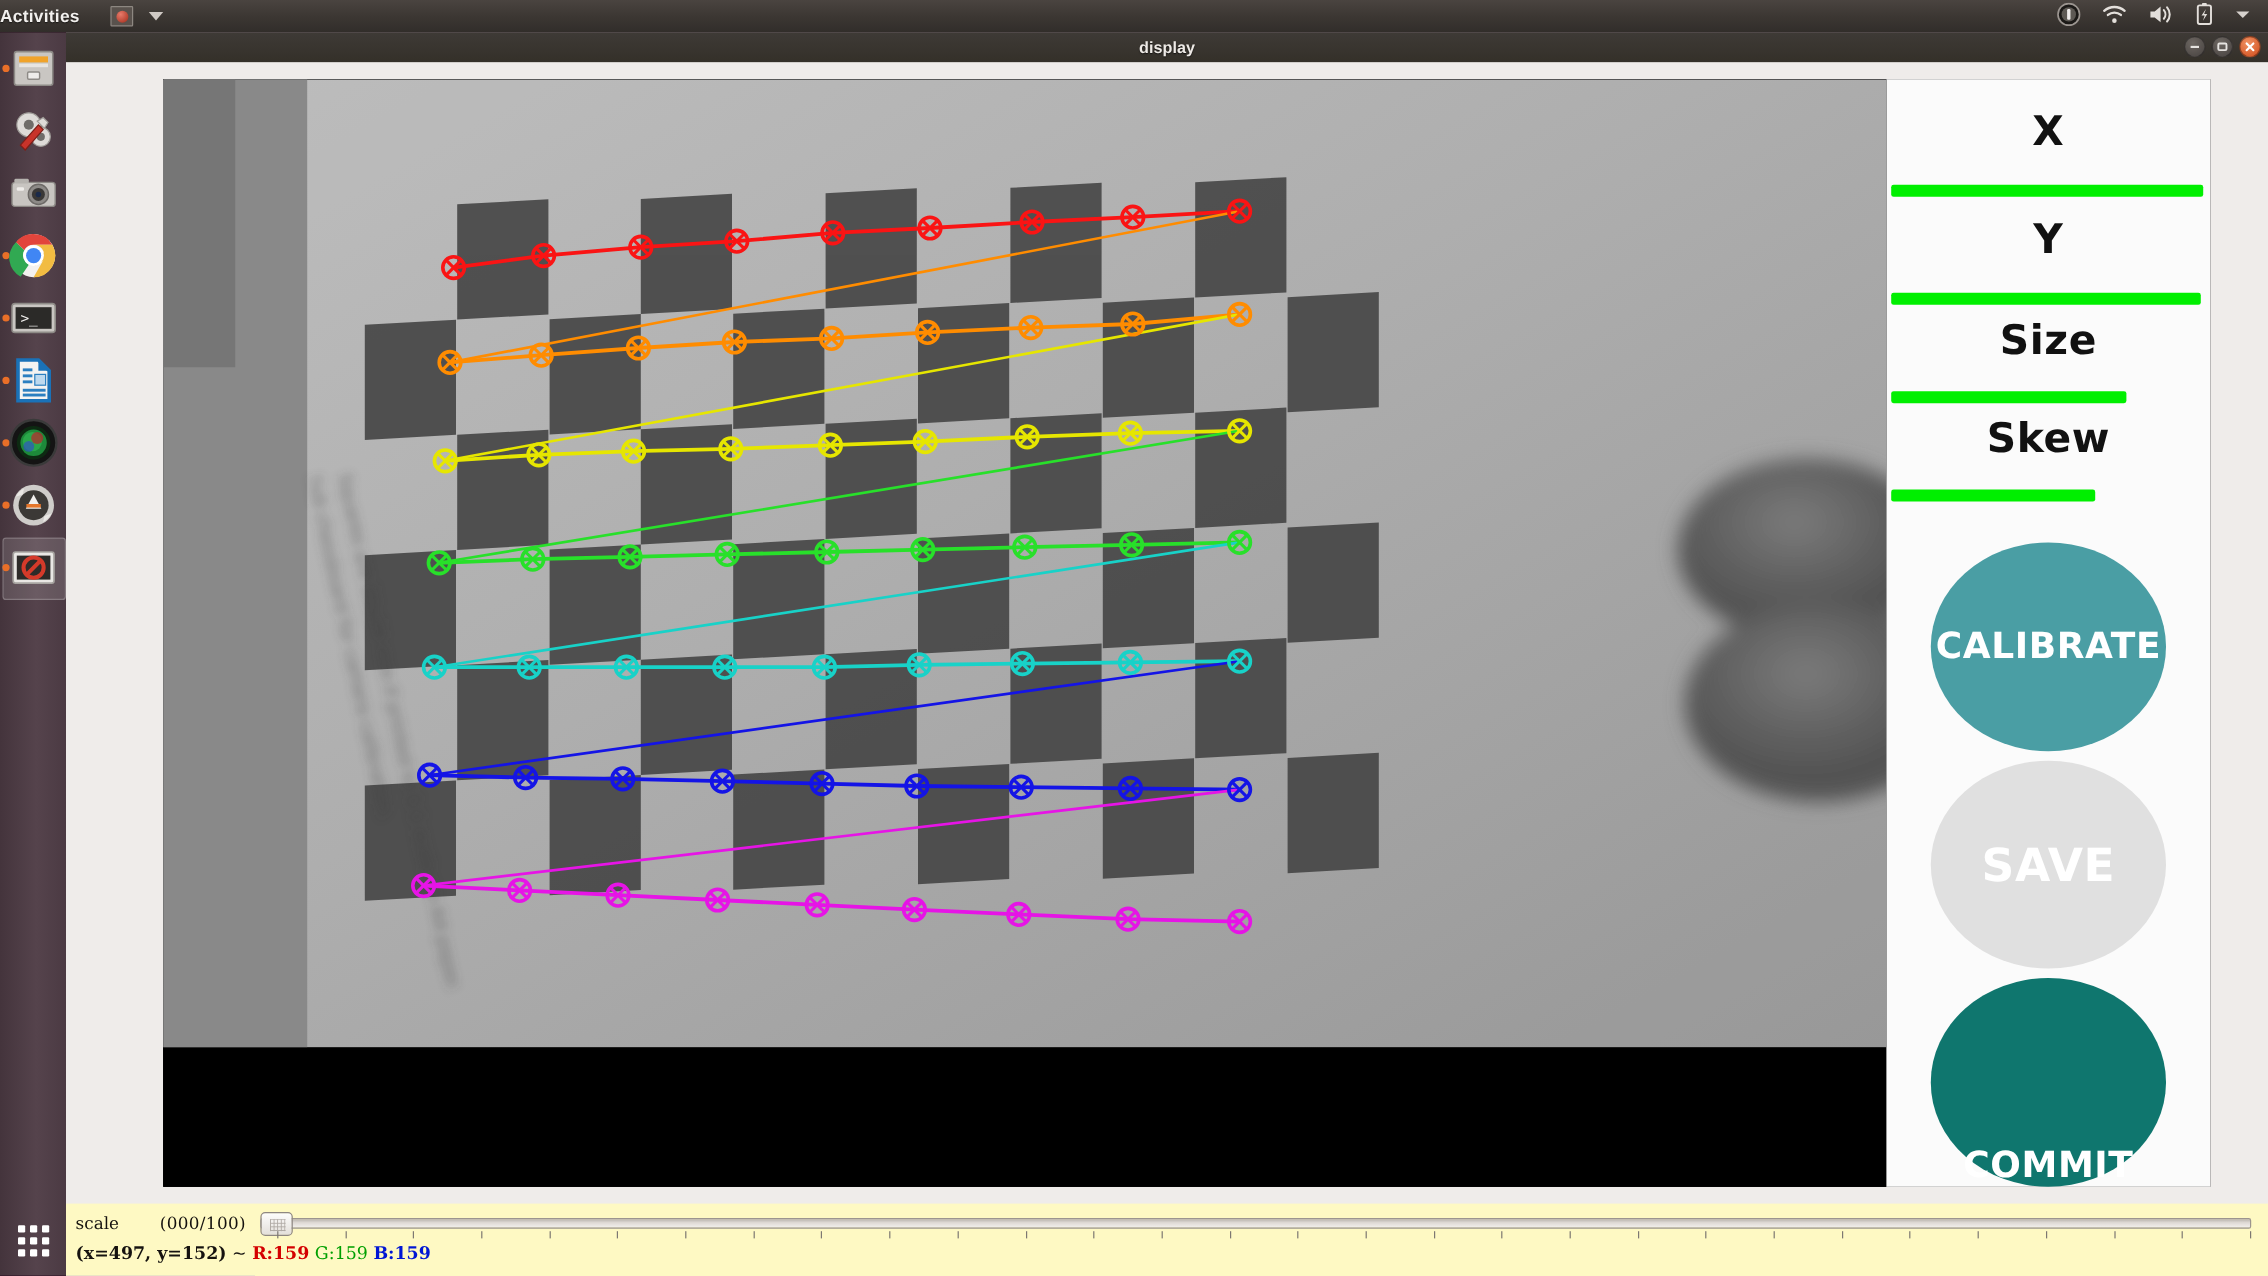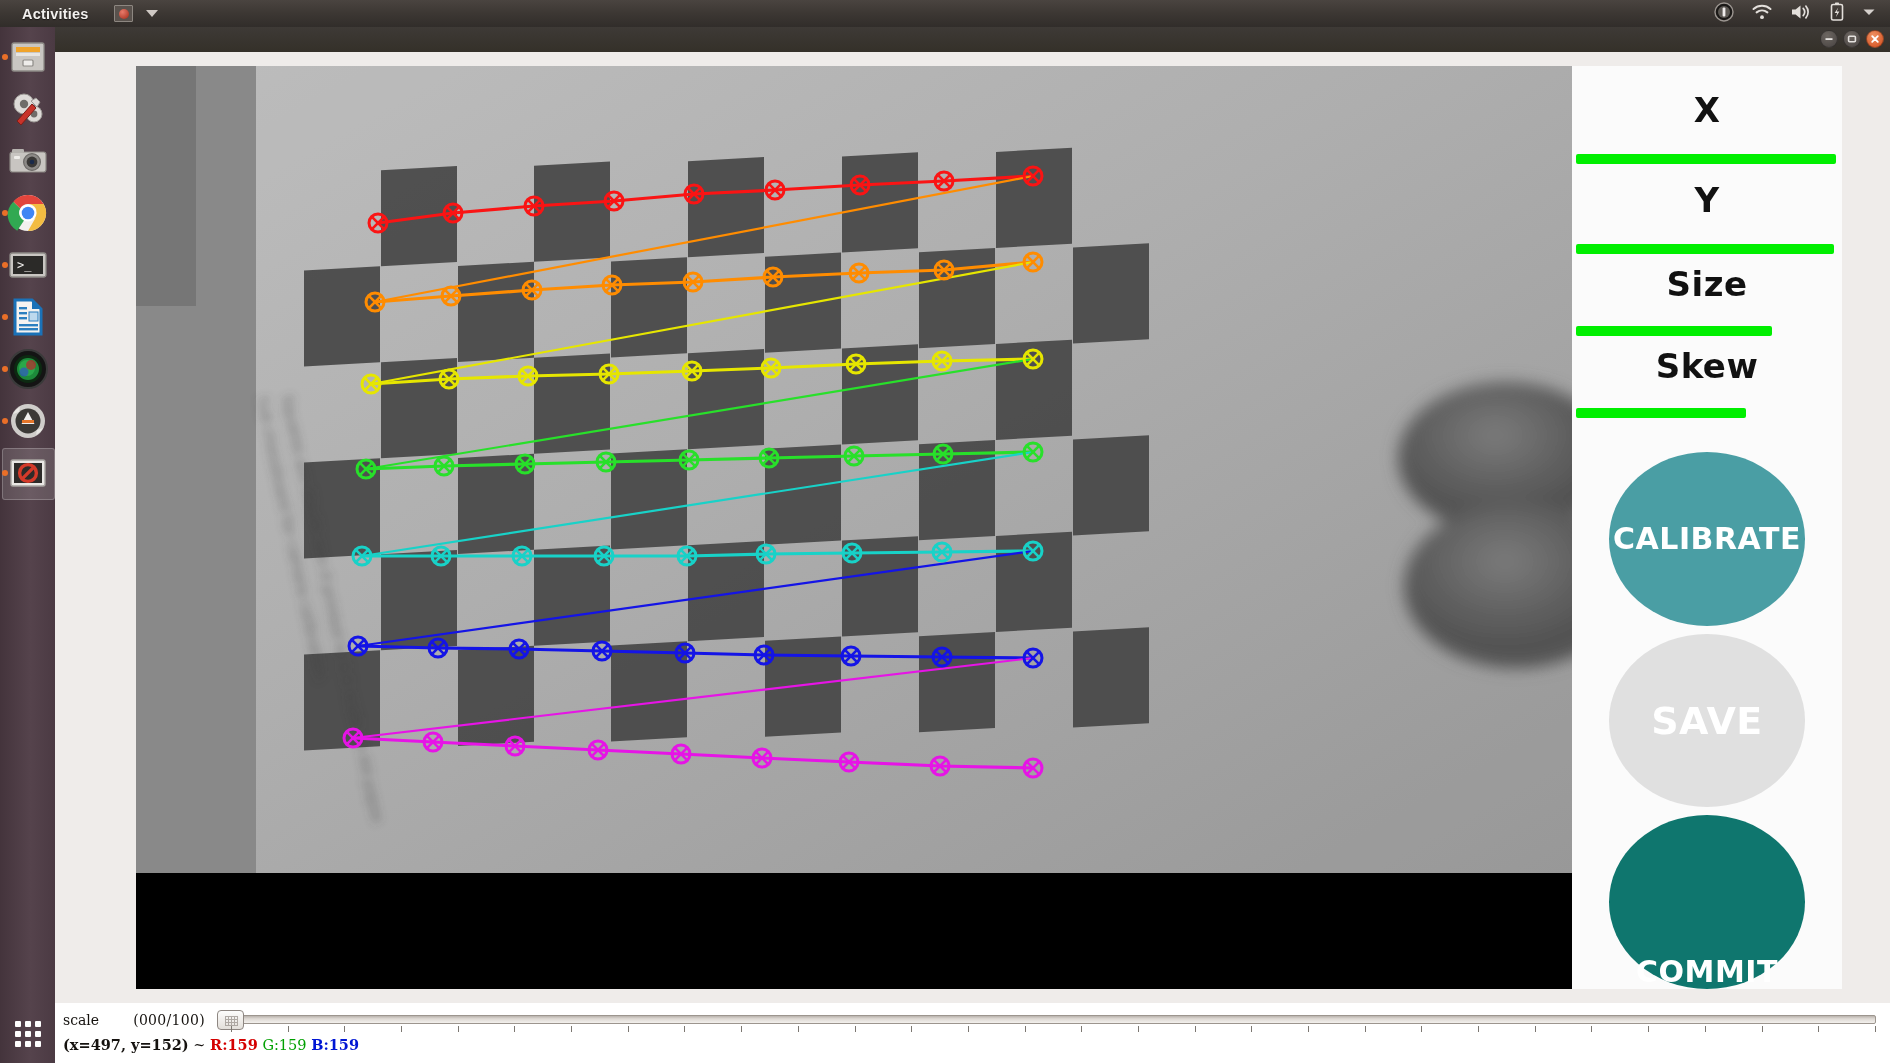--- a/index.html
+++ b/index.html
@@ -12,21 +12,21 @@
 
   
   #top-panel {
     position: absolute; left: 0; top: 0; width: 1890px; height: 27px;
     background: linear-gradient(to bottom, #4a4440 0%, #3c3733 50%, #312d2a 100%);
     display: flex; align-items: center;
     color: #e8e4e0; font-size: 14px;
     z-index: 40;
   }
   #activities-label {
-    margin-left: 22px; font-weight: bold; font-size: 14.5px;
+    font-weight: bold; font-size: 14.5px;
     color: #f2f0ee; text-shadow: 0 1px 1px rgba(0,0,0,.6);
     letter-spacing: .2px;
   }
   .panel-appbox {
     margin-left: 26px; width: 19px; height: 17px;
     border: 1px solid #8d8781; background: #59524d;
     display:flex; align-items:center; justify-content:center;
     border-radius: 1px;
   }
   .panel-appbox .dot {
@@ -155,21 +155,21 @@
     border-radius: 50%;
     display: flex; align-items: center; justify-content: center;
     color: #fff; font-family: "DejaVu Sans", sans-serif;
     font-weight: bold; letter-spacing: .5px;
     user-select: none;
   }
 
   
   #statusbar {
     position: absolute; left: 0; bottom: 0; width: 1835px; height: 60px;
-    background: #ffffff;
+    background: #fef9c3;
   }
   #scale-row {
     position: absolute; left: 6px; top: 4px; right: 8px; height: 26px;
     display: flex; align-items: center;
     font-family: "DejaVu Serif", serif; font-size: 14px; color: #15120f;
   }
   #scale-name { margin-left: 2px; }
   #scale-value { margin-left: 34px; letter-spacing: .3px; }
   #scale-slider-wrap {
     position: relative; flex: 1; height: 22px; margin-left: 12px; margin-right: 6px;
@@ -389,20 +389,21 @@
         <i></i>
         <i></i>
         <i></i>
     </span>
   </div>
 </div>
 
 <div id="app-window">
 
   <div id="titlebar">
+    <div id="window-title">display</div>
     <div id="window-buttons">
       <span class="wbtn min">
         <svg width="10" height="10" viewBox="0 0 10 10">
             <rect x="1.5" y="4.2" width="7" height="1.8" fill="#e6e3e0"></rect>
           </svg>
       </span>
       <span class="wbtn max">
         <svg width="10" height="10" viewBox="0 0 10 10">
             <rect x="1.6" y="2.2" width="6.8" height="5.6" rx="1" fill="none" stroke="#e6e3e0" stroke-width="1.6"></rect>
           </svg>

